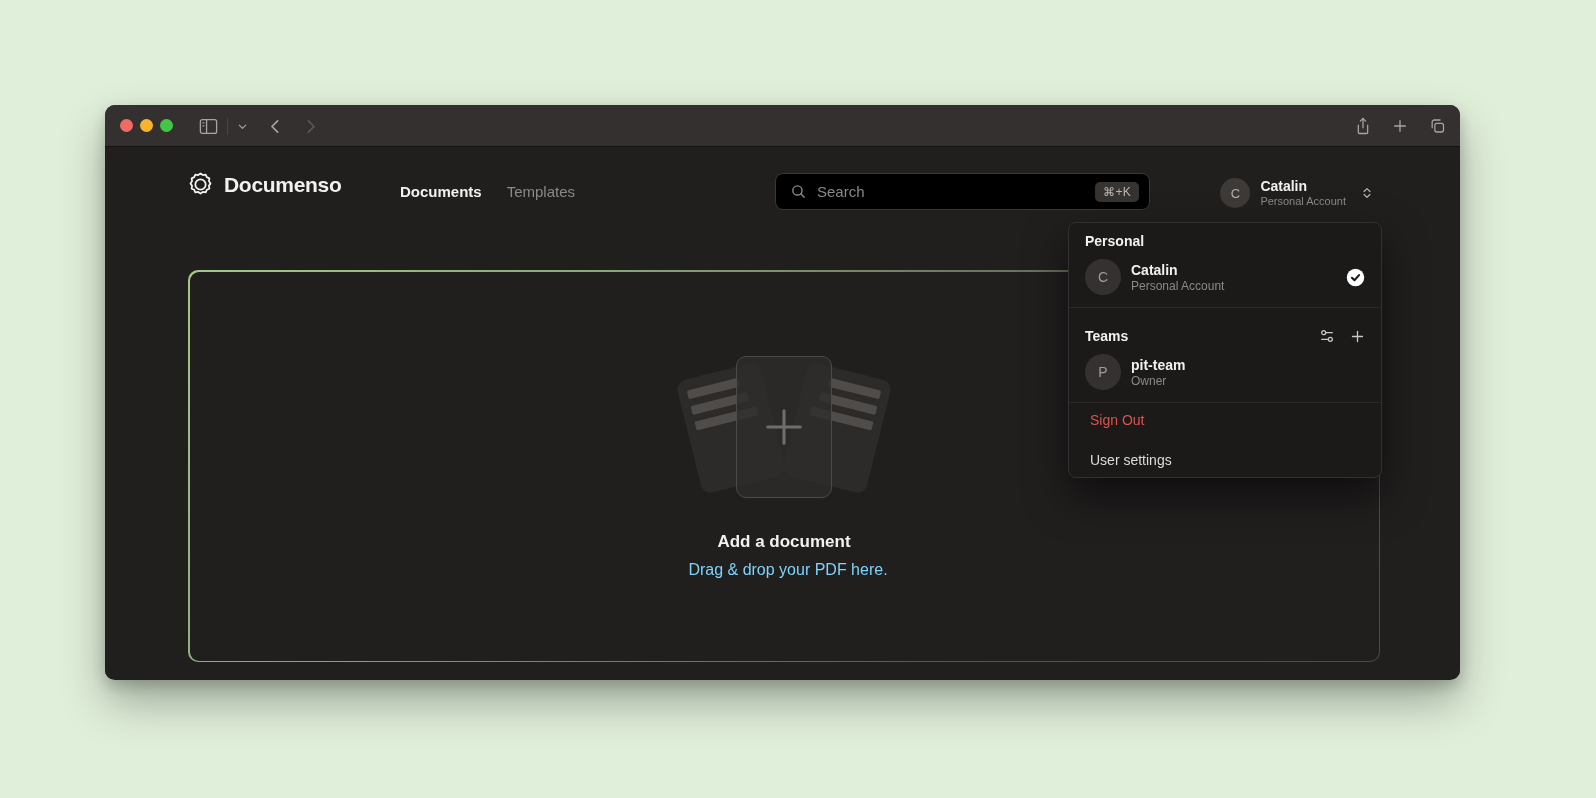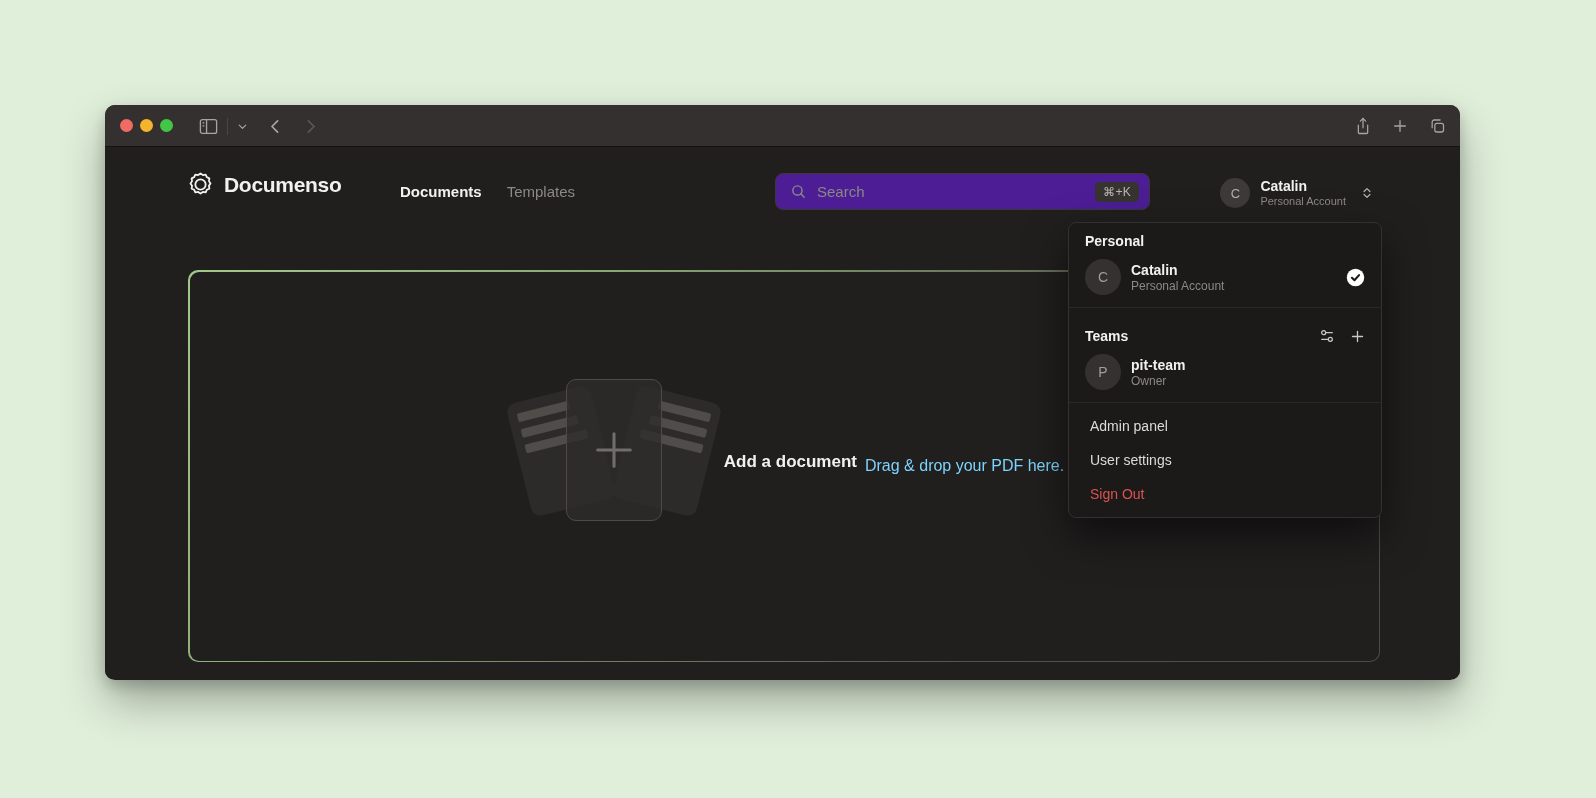--- a/index.html
+++ b/index.html
@@ -43,21 +43,21 @@
   .logo-link { position:absolute; left:82px; top:24px; display:flex; align-items:center; gap:10px; color:#f2f1f0; }
   .brand { font-size:21px; font-weight:700; letter-spacing:-0.3px; }
 
   .nav { position:absolute; left:295px; top:24px; height:40px; display:flex; align-items:center; gap:25px; font-size:15px; }
   .nav-item { cursor:pointer; }
   .nav-item.active { color:#f2f1f0; font-weight:700; }
   .nav-item.muted { color:#8b8885; font-weight:500;text-align:center; }
 
   .search {
     position:absolute; left:670px; top:26px; width:375px; height:37px;
-    border:1px solid #3b3836; border-radius:8px; background:#4c1d95;
+    border:1px solid #3b3836; border-radius:8px; background:#000000;
     display:flex; align-items:center; padding:0 10px 0 14px; color:#8b8885;
   }
   .search .ph { margin-left:10px; font-size:15px; }
   .search .kbd {
     margin-left:auto; background:#373330; color:#bab7b4; font-size:12px;
     padding:3px 8px; border-radius:5px; letter-spacing:.3px;
   }
 
   .account { position:absolute; right:86px; top:26px; height:40px; display:flex; align-items:center; gap:10px; cursor:pointer; }
   .avatar { width:30px; height:30px; border-radius:50%; background:#3e3a38; color:#b3b0ae;
@@ -67,21 +67,21 @@
   .updown { color:#b3b0ae; display:flex; margin-left:4px; }
 
   
   .dz-wrap {
     position:absolute; left:83px; top:123px; width:1192px; height:392px;
     border-radius:10px; padding:1.5px;
     background:linear-gradient(128deg, #a3c88b 0%, #87a873 28%, #55534f 72%, #4c4a47 100%);
   }
   .dropzone {
     width:100%; height:100%; border-radius:9px; background:#211e1e;
-    display:flex; flex-direction:row; align-items:center; justify-content:center;
+    display:flex; flex-direction:column; align-items:center; justify-content:center;
     cursor:pointer;
   }
   .cards { position:relative; width:220px; height:150px; margin-bottom:28px; }
   .card { position:absolute; border-radius:10px; }
   .card.side { width:86px; height:116px; top:16px; background:#2c2b2a; padding:11px 9px; }
   .card.left  { left:14px;  transform:rotate(-14deg); }
   .card.right { right:14px; transform:rotate(14deg); }
   .bar { height:9px; border-radius:2px; background:#4f4c49; margin-bottom:7px; }
   .card.right .bar { margin-left:auto; }
   .card.center {
@@ -291,19 +291,18 @@
         <div class="m-row">
           <span class="m-avatar">P</span>
           <span>
             <div class="m-name">pit-team</div>
             <div class="m-sub">Owner</div>
           </span>
         </div>
       </div>
       <div class="m-divider"></div>
 
-      <div class="m-item first">Admin panel</div>
+      <div class="m-item danger">Sign Out</div>
       <div class="m-item">User settings</div>
-      <div class="m-item danger">Sign Out</div>
     </div>
 
   </div>
 </div>
 
 </body></html>

